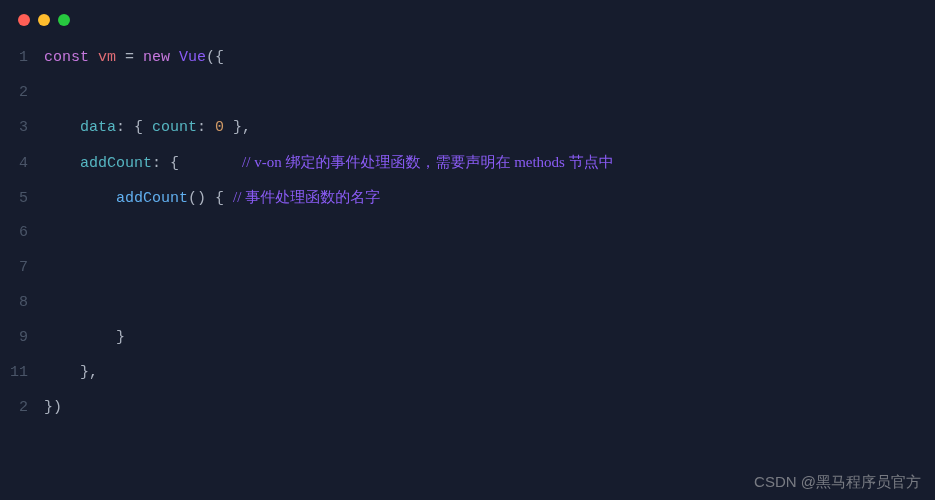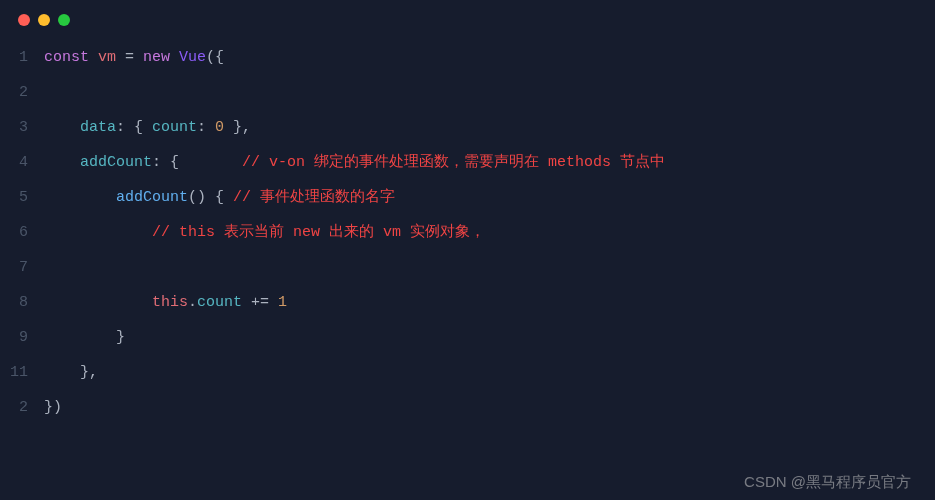--- a/index.html
+++ b/index.html
@@ -51,26 +51,26 @@
       color: #d4d4d4;
     }
     .kw { color: #c678dd; }
     .var { color: #e06c75; margin-top: 44px; }
     .cls { color: #8b5cf6; }
     .prop { color: #56b6c2; }
     .str { color: #98c379; }
     .num { color: #d19a66; }
     .fn { color: #61afef; }
     .punct { color: #abb2bf; }
-    .comment { color: #ef4444; }
+    .comment { color: #8b5cf6; font-family: Liberation Serif, serif; }
     .this { color: #e06c75; }
     .watermark {
       position: absolute;
       bottom: 8px;
-      right: 24px;
+      right: 14px;
       color: rgba(200, 200, 200, 0.55);
       font-family: Arial, sans-serif;
       font-size: 15px;
     }
   </style>
 </head>
 <body>
 
 <div class="window-controls">
   <div class="dot dot-red"></div>
@@ -93,29 +93,27 @@
     <div class="line">
       <span class="line-number">4</span>
       <span class="code-content"><span class="punct">    </span><span class="prop">addCount</span><span class="punct">: {       </span><span class="comment">// v-on 绑定的事件处理函数，需要声明在 methods 节点中</span></span>
     </div>
     <div class="line">
       <span class="line-number">5</span>
       <span class="code-content"><span class="punct">        </span><span class="fn">addCount</span><span class="punct">() { </span><span class="comment">// 事件处理函数的名字</span></span>
     </div>
     <div class="line">
       <span class="line-number">6</span>
-      <span class="code-content"><span class="punct">            </span><span class="comment">// this 表示当前 new 出来的 vm 实例对象，</span></span>
     </div>
     <div class="line">
       <span class="line-number">7</span>
       <span class="code-content"><span class="punct">            </span></span>
     </div>
     <div class="line">
       <span class="line-number">8</span>
-      <span class="code-content"><span class="punct">            </span><span class="this">this</span><span class="punct">.</span><span class="prop">count</span><span class="punct"> += </span><span class="num">1</span></span>
     </div>
     <div class="line">
       <span class="line-number">9</span>
       <span class="code-content"><span class="punct">        }</span></span>
     </div>
     <div class="line">
       <span class="line-number">11</span>
       <span class="code-content"><span class="punct">    },</span></span>
     </div>
     <div class="line">

